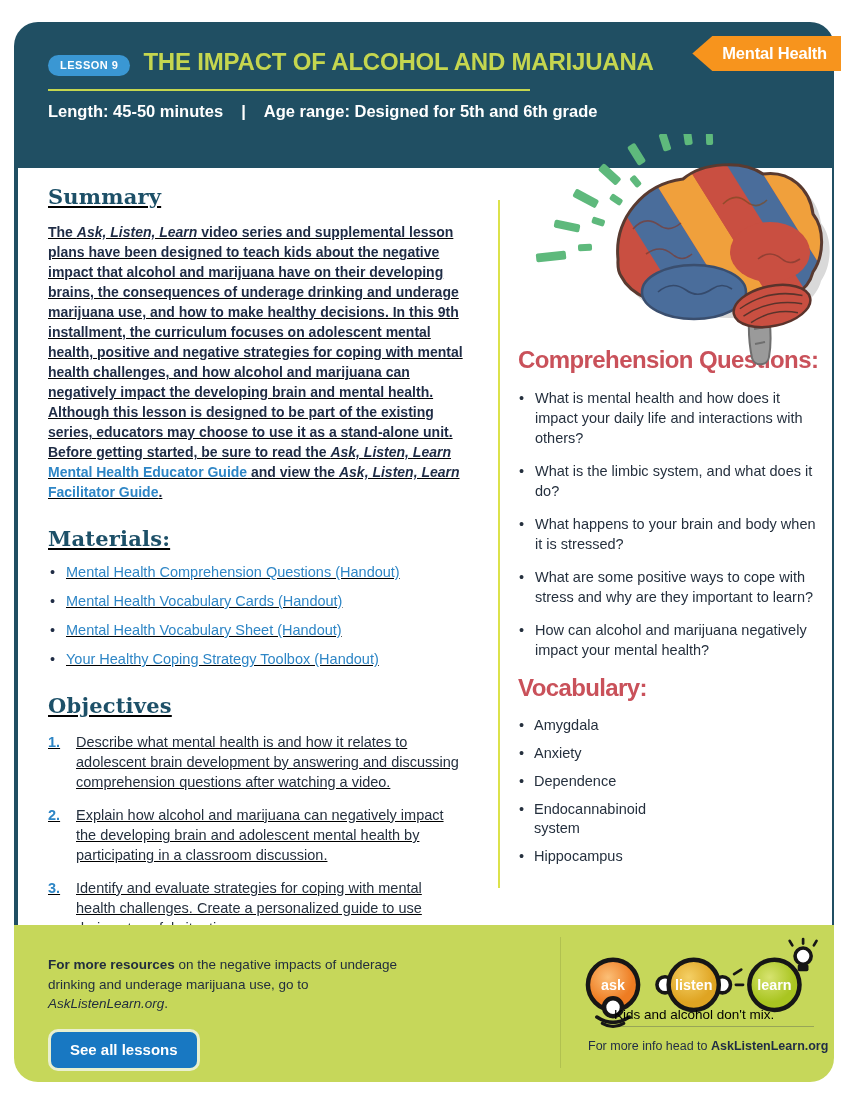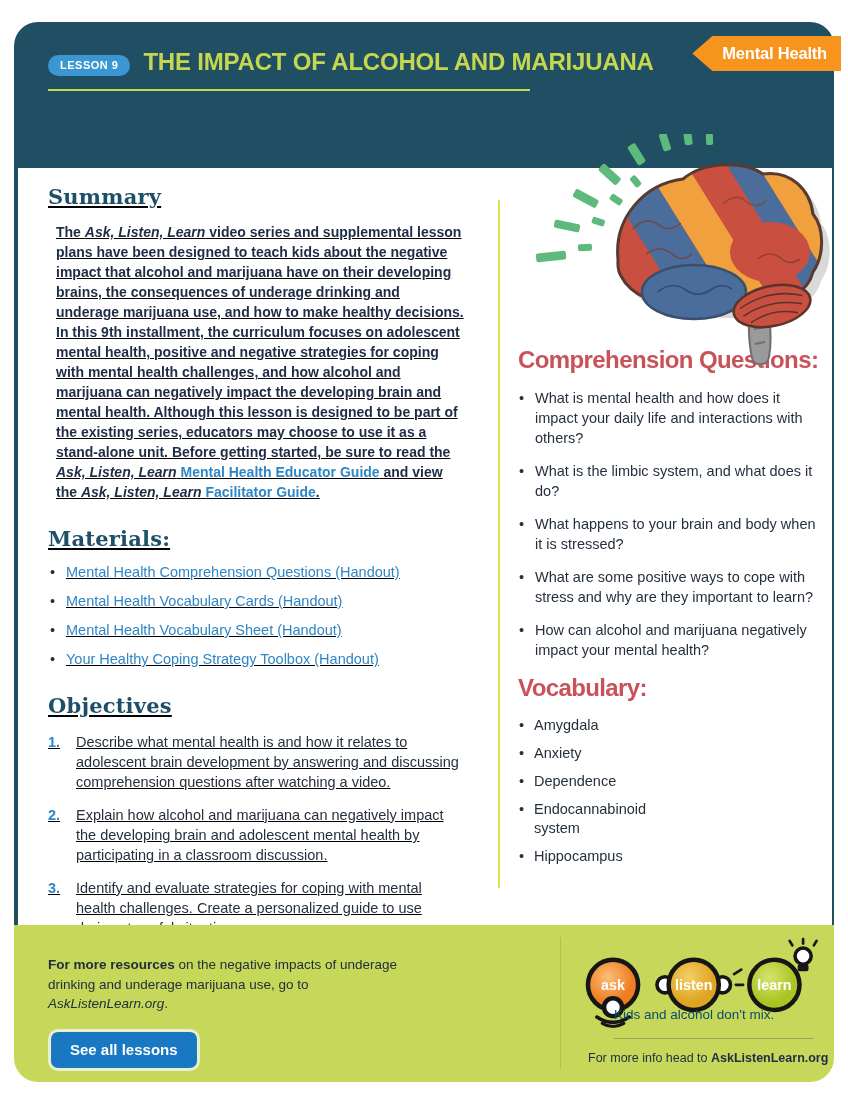--- a/index.html
+++ b/index.html
@@ -20,21 +20,21 @@
     font-size:16.5px; padding:8px 14px 8px 30px; letter-spacing:-.2px;
     clip-path:polygon(0 50%, 20px 0, 100% 0, 100% 100%, 20px 100%); }
 
   
   .mid { position:relative; height:757px; background:#fff; border-left:4px solid #204f63; border-right:2px solid #204f63; display:flex; }
   .col-left { margin-left:30px; width:416px; padding-top:16px;text-decoration:underline; }
   .v-divider { width:2px; background:#dce24b; margin-left:34px; margin-top:32px; height:688px; flex:0 0 auto; }
   .col-right { margin-left:18px; width:302px; padding-top:178px; }
 
   h2.slab { font-family:"DejaVu Serif", serif; color:#1d5068; font-size:21px; letter-spacing:.2px; }
-  .body-b { margin-top:13px; font-size:14px; line-height:20px; font-weight:bold; color:#1f2c45;margin-left:8px; }
+  .body-b { margin-top:13px; font-size:14px; line-height:20px; font-weight:bold; color:#1f2c45; }
   .seg-i { font-style:italic; }
   .seg-b { font-weight:bold; }
   .seg-link { color:#2e86c6; cursor:pointer; }
 
   .mat-h { margin-top:24px; }
   ul.plain { list-style:none; }
   .mat-list { margin-top:12px; }
   .mat-list li { position:relative; padding-left:18px; margin-bottom:10px; font-size:14.5px; line-height:19px; }
   .mat-list li::before { content:"•"; position:absolute; left:2px; color:#1f2c45; }
   .mat-list a { color:#2e86c6; text-decoration:none; cursor:pointer; }
@@ -58,37 +58,42 @@
   .brain-wrap { position:absolute; top:-34px; right:2px; width:312px; height:238px; z-index:5; pointer-events:none; }
 
   
   .ftr { position:relative; height:157px; background:#c6d75a; border-radius:0 0 24px 24px; display:flex; }
   .ftr-left { margin-left:34px; padding-top:30px; width:350px; }
   .ftr-text { font-size:13.5px; line-height:19.5px; color:#222e3d; }
   .see-btn { margin-top:15px; display:inline-block; background:#1878c2; color:#fff; font-weight:bold; font-size:15px;
     padding:9px 19px 10px; border:3px solid #e9f0cf; border-radius:10px; cursor:pointer; font-family:inherit; }
   .ftr-divider { position:absolute; left:546px; top:12px; bottom:14px; width:1px; background:rgba(0,0,0,.10); }
   .ftr-right { position:absolute; left:556px; top:8px; width:260px; }
-  .tagline { margin:-30px 0 0 44px; font-size:13.5px; color:#0c4a6e; padding-bottom:16px; border-bottom:1px solid #98a657; width:200px; }
+  .tagline { margin:-30px 0 0 44px; font-size:13.5px; color:#000000; padding-bottom:4px; border-bottom:1px solid #98a657; width:200px; }
   .info-line { margin:12px 0 0 18px; font-size:12.5px; color:#1f2c45; }
 </style>
 </head>
 <body>
 
 <div class="page">
   <div class="card">
 
     <div class="hdr">
       <div class="hdr-row">
         <span class="lesson-badge">LESSON 9</span>
         <div class="title">
           <div>THE IMPACT OF ALCOHOL AND MARIJUANA</div>
         </div>
       </div>
       <div class="hdr-rule"></div>
+      <div class="meta">
+        <span>Length: 45-50 minutes</span>
+        <span>|</span>
+        <span>Age range: Designed for 5th and 6th grade</span>
+      </div>
       <div class="ribbon">Mental Health</div>
     </div>
 
     <div class="mid">
 
       <div class="col-left">
         <h2 class="slab">Summary</h2>
         <p class="body-b"><span>The </span><span class="seg-i">Ask, Listen, Learn</span><span> video series and supplemental lesson plans have been designed to teach kids about the negative impact that alcohol and marijuana have on their developing brains, the consequences of underage drinking and underage marijuana use, and how to make healthy decisions. In this 9th installment, the curriculum focuses on adolescent mental health, positive and negative strategies for coping with mental health challenges, and how alcohol and marijuana can negatively impact the developing brain and mental health. Although this lesson is designed to be part of the existing series, educators may choose to use it as a stand-alone unit. Before getting started, be sure to read the </span><span class="seg-i">Ask, Listen, Learn</span><span> </span><span class="seg-link">Mental Health Educator Guide</span><span> and view the </span><span class="seg-i">Ask, Listen, Learn</span><span> </span><span class="seg-link">Facilitator Guide</span><span>.</span></p>
 
         <h2 class="slab mat-h">Materials:</h2>

